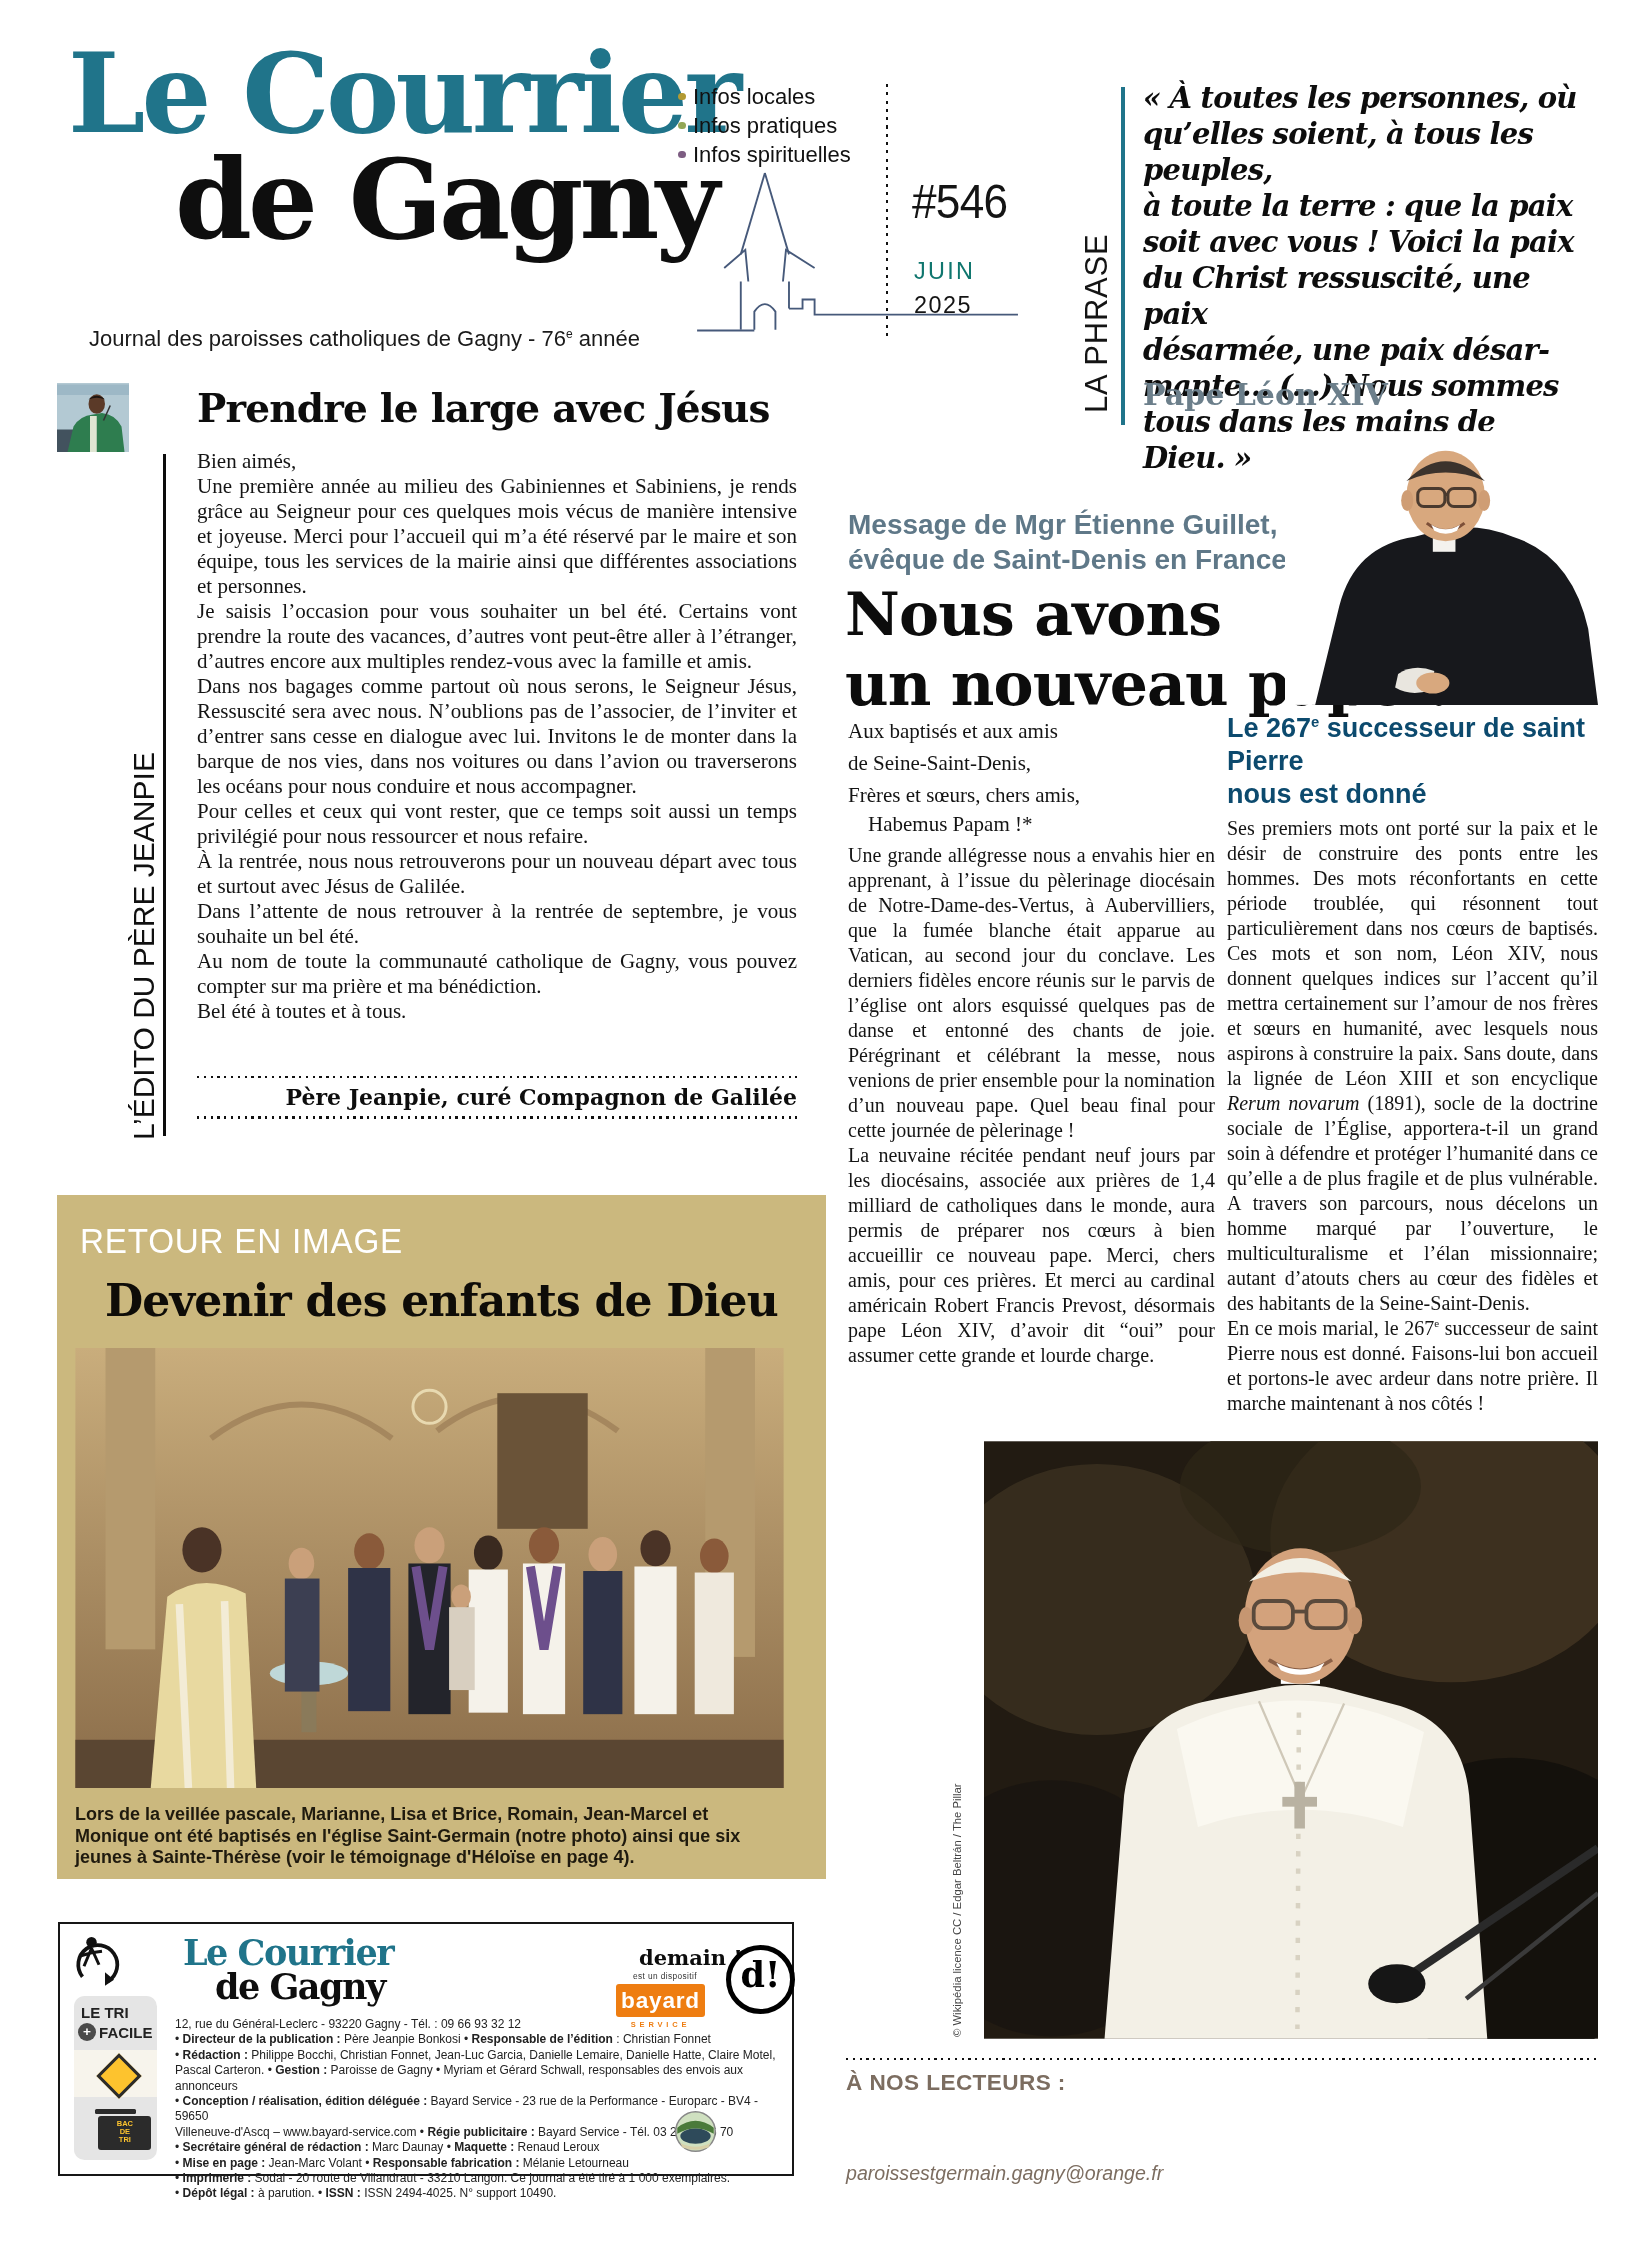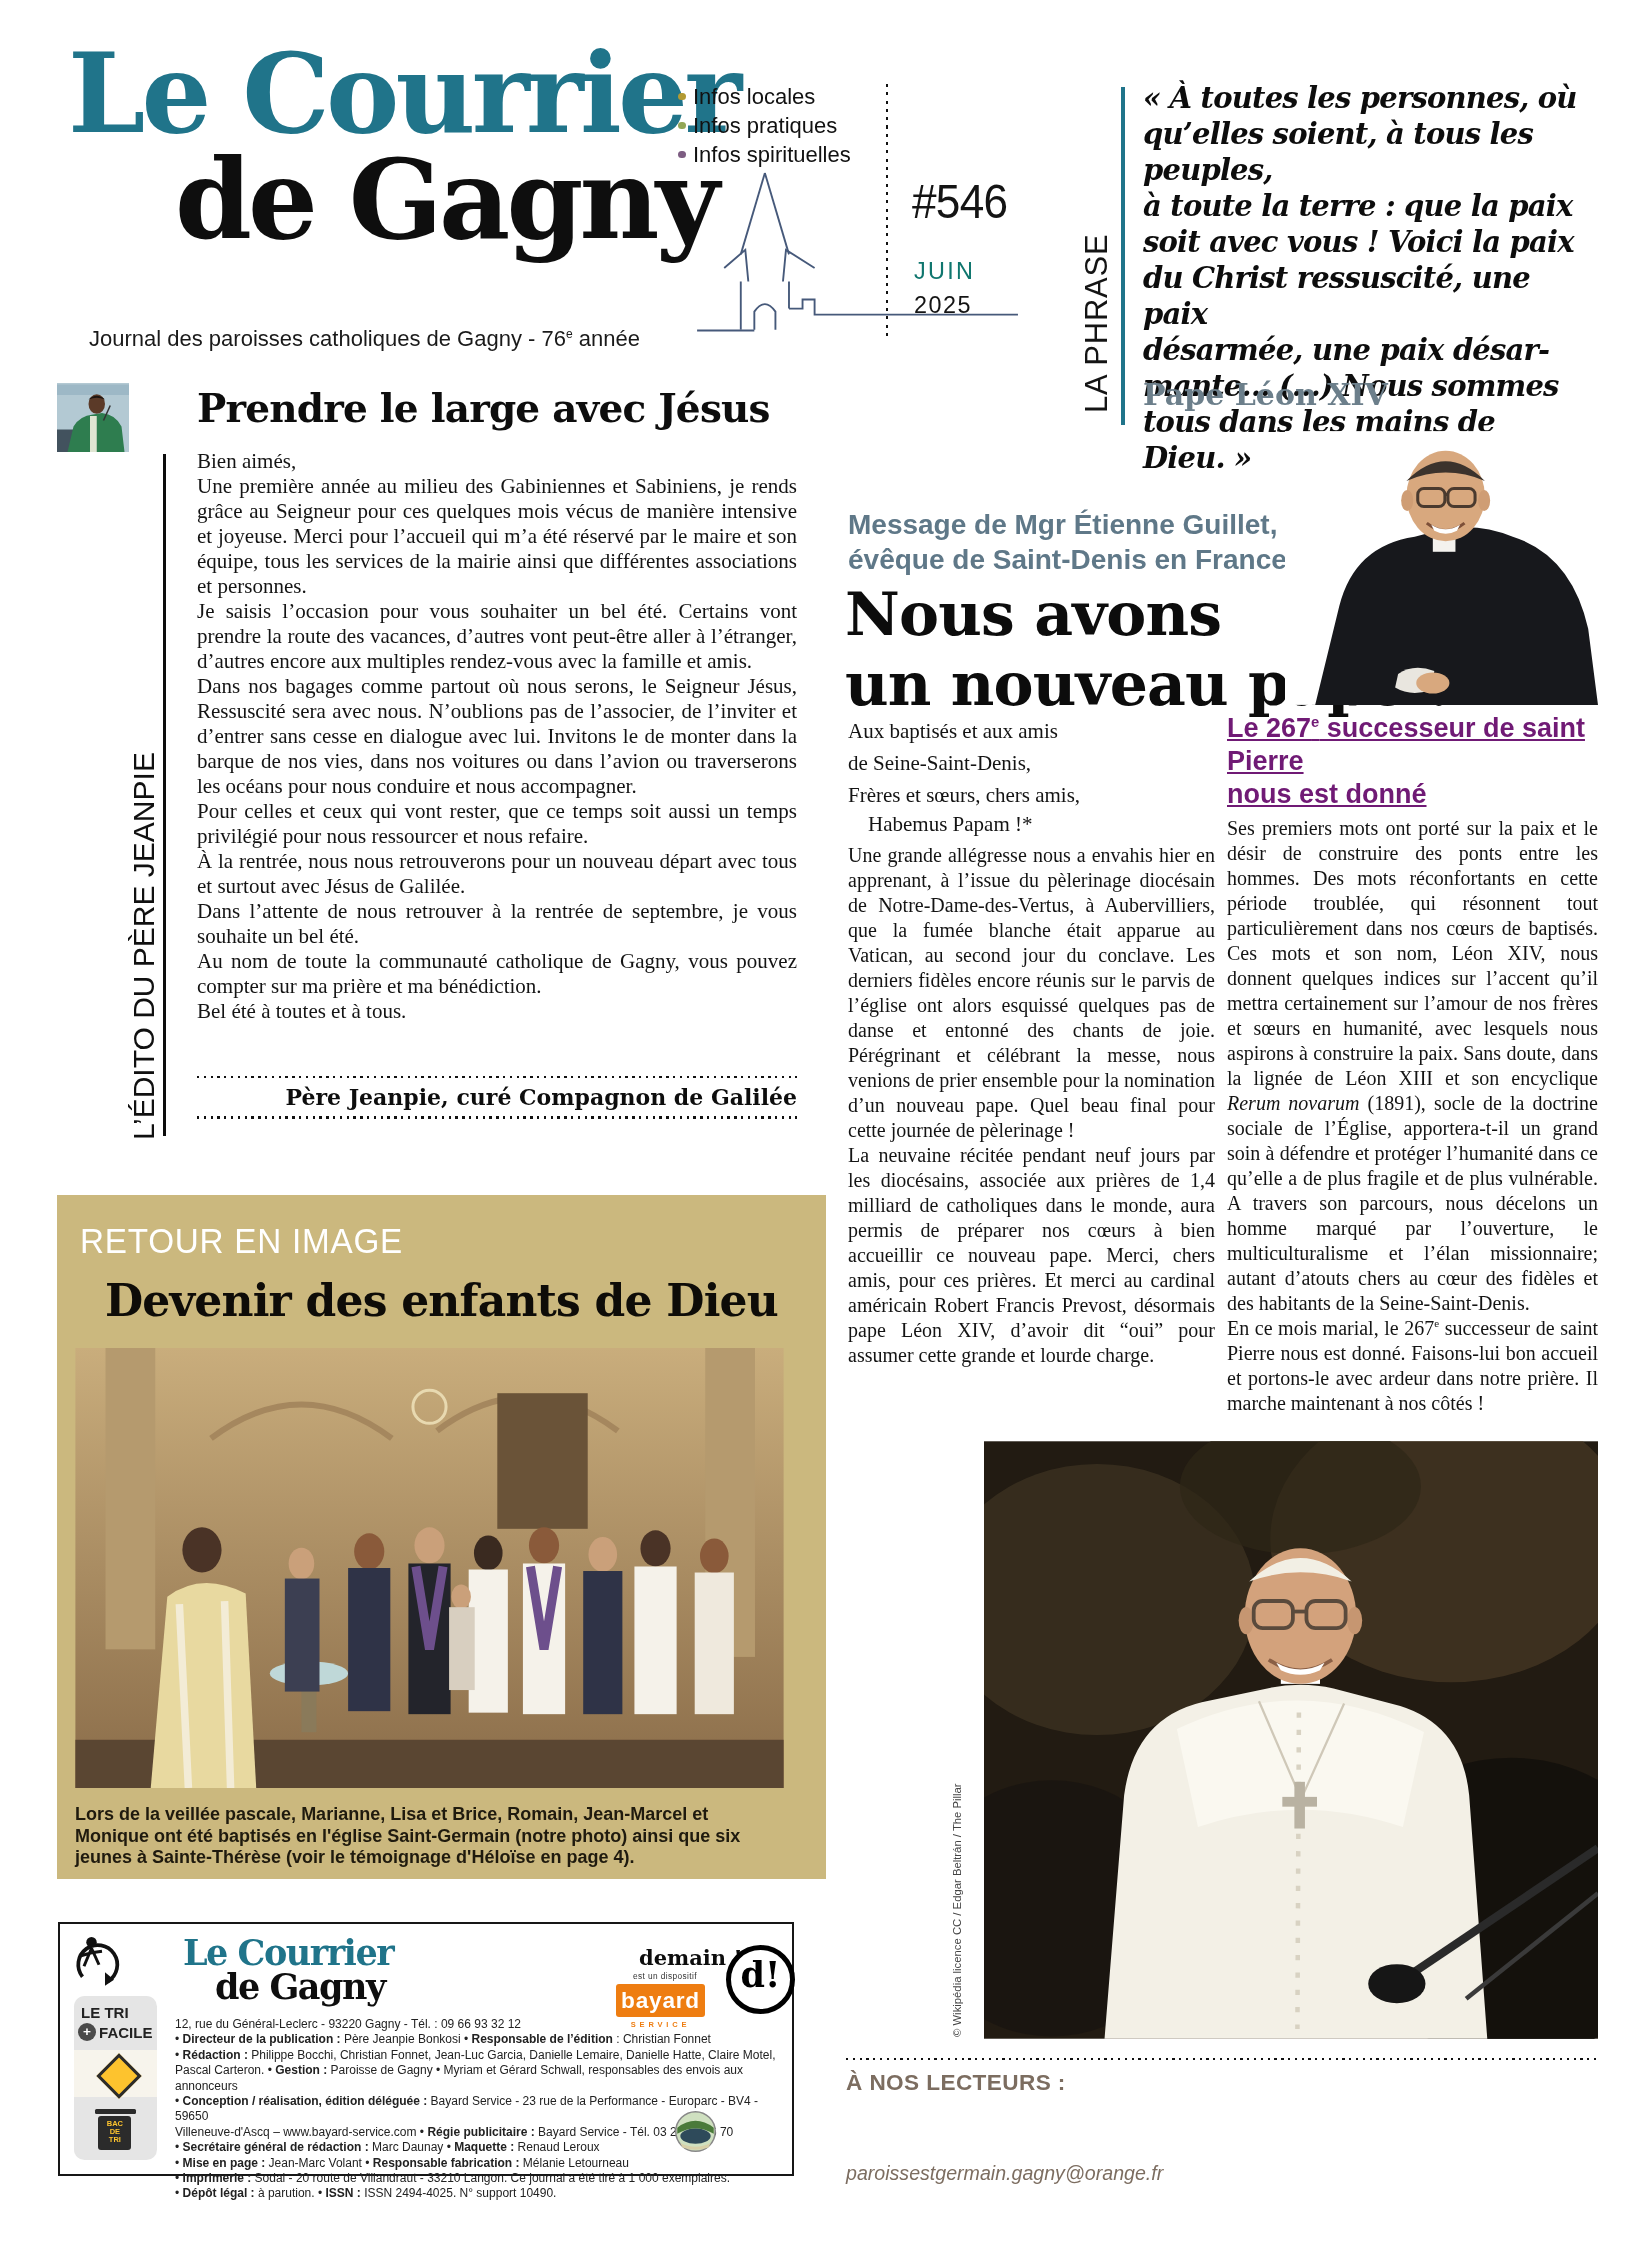--- a/index.html
+++ b/index.html
@@ -46,21 +46,21 @@
   
   .kicker{left:848px;top:507px;font:700 28px/35px "Liberation Sans",sans-serif;color:#5f7888;}
   .headline{left:845px;top:579px;font:700 60px/70px "DejaVu Serif",serif;letter-spacing:-0.8px;color:#0c0c0c;}
   .bishop-photo{left:1285px;top:431px;}
   .intro{left:848px;top:715px;font:21px/32px "Liberation Serif",serif;color:#141414;}
   .habemus{left:848px;top:812px;font:21px "Liberation Serif",serif;color:#141414;margin-left:20px;}
   .artbody{font:20px/25px "Liberation Serif",serif;text-align:justify;color:#141414;}
   .artbody p{margin:0;}
   .p1{left:848px;top:843px;width:367px;}
   .col2{left:1227px;top:712px;width:371px;}
-  .subhead{font:700 27px/33px "Liberation Sans",sans-serif;color:#701a75;margin:0 0 4.5px 0;text-decoration:underline;}
+  .subhead{font:700 27px/33px "Liberation Sans",sans-serif;color:#0c4a6e;margin:0 0 4.5px 0;}
   .col2body{font:20px/25px "Liberation Serif",serif;text-align:justify;color:#141414;}
   .ital{font-style:italic;}
   .pope-photo{left:984px;top:1441px;}
   .credit{left:951px;top:2037px;width:422px;transform:rotate(-90deg);transform-origin:0 0;
           font:11.3px "Liberation Sans",sans-serif;color:#444;}
 
   
   .retour-box{left:57px;top:1195px;width:769px;height:684px;background:#cbb87e;}
   .retour-label{left:80px;top:1221px;font:400 35px "Liberation Sans",sans-serif;color:#ffffff;
                 letter-spacing:0.8px;transform:scaleX(.95);transform-origin:left top;}
@@ -75,21 +75,21 @@
   .tri-l1{position:absolute;left:7.5px;top:7.5px;font:800 15px "Liberation Sans",sans-serif;color:#222;}
   .tri-row2{position:absolute;left:4.5px;top:27px;display:flex;align-items:center;}
   .tri-plus{width:18px;height:18px;border-radius:50%;background:#4a4a4a;color:#fff;text-align:center;
             font:800 13.6px/18px "Liberation Sans",sans-serif;margin-right:3px;}
   .tri-l2{font:800 15px "Liberation Sans",sans-serif;color:#222;}
   .tri-band{position:absolute;left:0;top:54px;width:83px;height:47px;background:#f7f4ec;}
   .tri-diamond{position:absolute;left:29px;top:64px;width:26px;height:26px;border:3px solid #2b2b2b;
                transform:rotate(45deg);background:#fdc32e;}
   .tri-bin{position:absolute;left:21px;top:113px;width:41px;height:41px;}
   .tri-bin .lid{position:absolute;left:0;top:0;width:41px;height:5.3px;background:#2b2b2b;border-radius:1.5px;}
-  .tri-bin .box{position:absolute;left:3.8px;top:6.8px;width:33px;height:34px;background:#2b2b2b;border-radius:3px;
+  .tri-bin .box{position:absolute;left:3.8px;top:6.8px;width:53px;height:34px;background:#2b2b2b;border-radius:3px;
                 color:#fdc32e;text-align:center;font:800 7.5px/8.3px "Liberation Sans",sans-serif;padding-top:3.8px;box-sizing:border-box;}
   .ib-logo1{left:123px;top:10.6px;font:700 35px/1 "DejaVu Serif",serif;color:#20748a;letter-spacing:-1.5px;}
   .ib-logo2{left:155px;top:45px;font:700 35px/1 "DejaVu Serif",serif;color:#0e0e0e;letter-spacing:-1.5px;}
   .ib-lines{left:115px;top:93px;width:609px;font:12px/15.4px "Liberation Sans",sans-serif;color:#222;}
   .ib-lines .b{font-weight:700;}
   .demain{left:579px;top:21px;font:700 21px "DejaVu Serif",serif;color:#0d0d0d;}
   .dispositif{left:573px;top:47px;font:8.3px "Liberation Sans",sans-serif;color:#333;letter-spacing:0.4px;}
   .bayard{left:556px;top:60px;width:89px;height:33px;background:#ee7d11;border-radius:3px;color:#fff;
           text-align:center;font:700 22.6px/33px "Liberation Sans",sans-serif;letter-spacing:0.8px;}
   .service{left:556px;top:96px;width:89px;text-align:center;font:700 7.5px "Liberation Sans",sans-serif;

